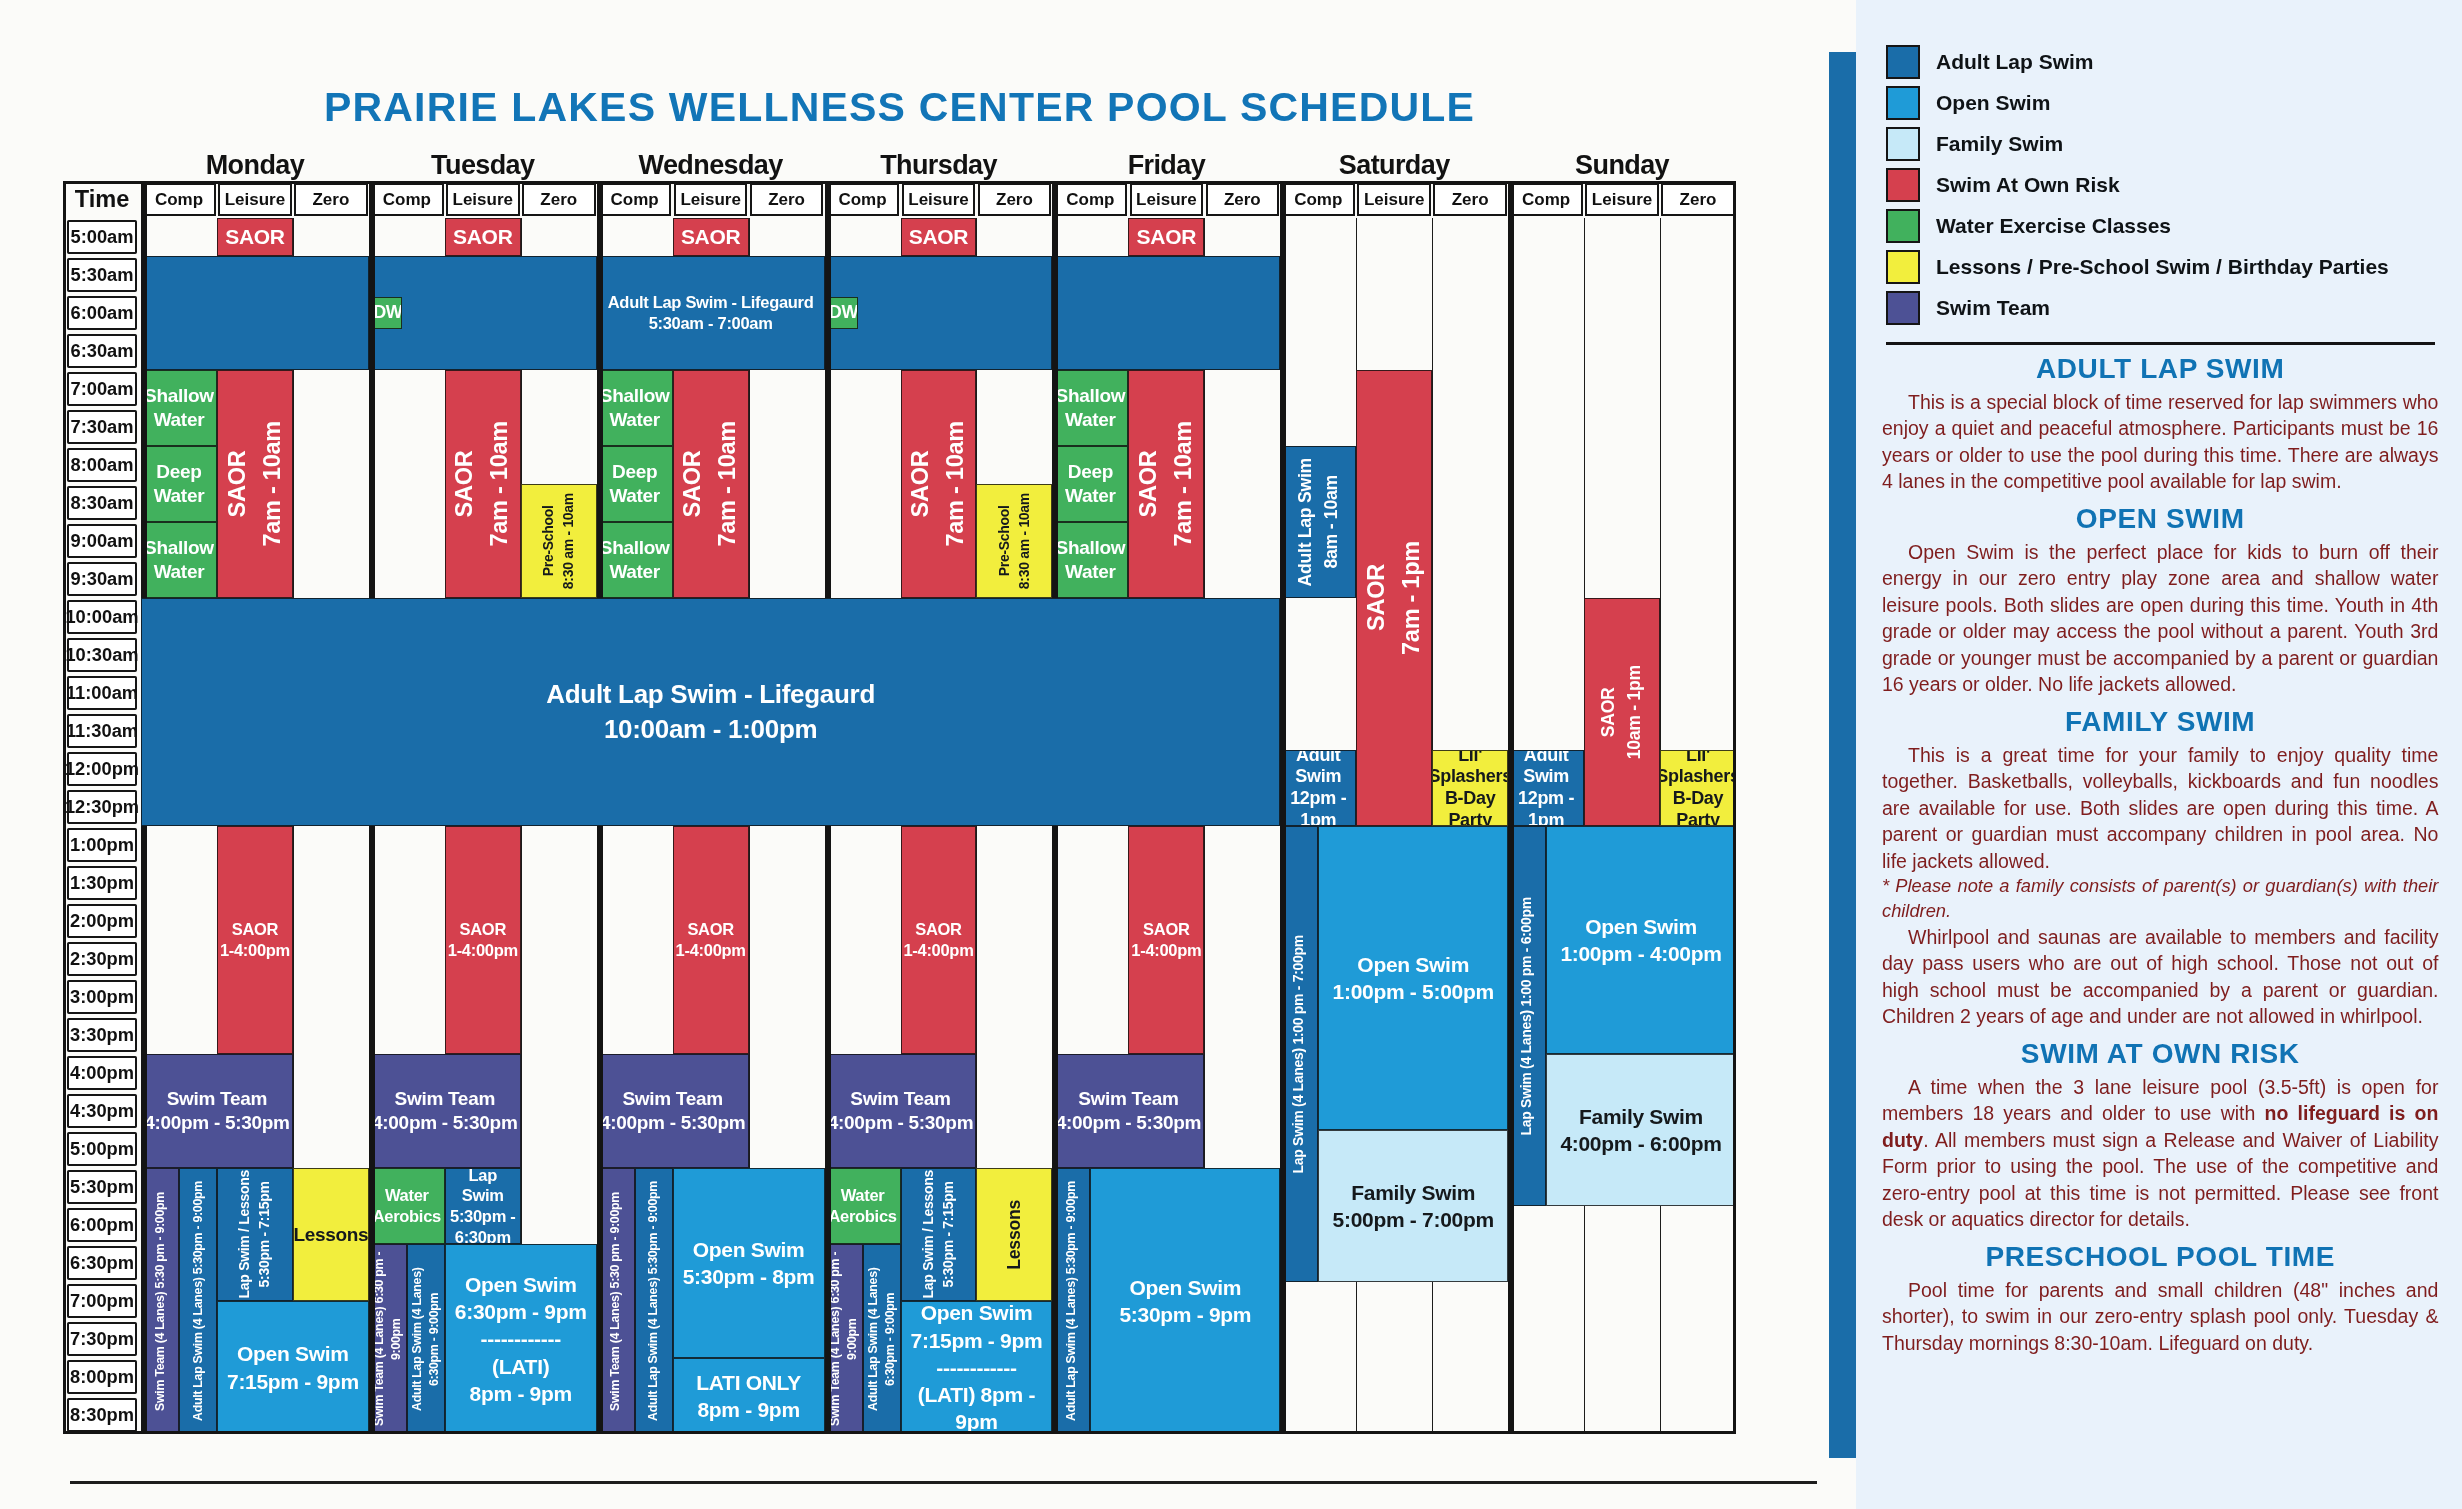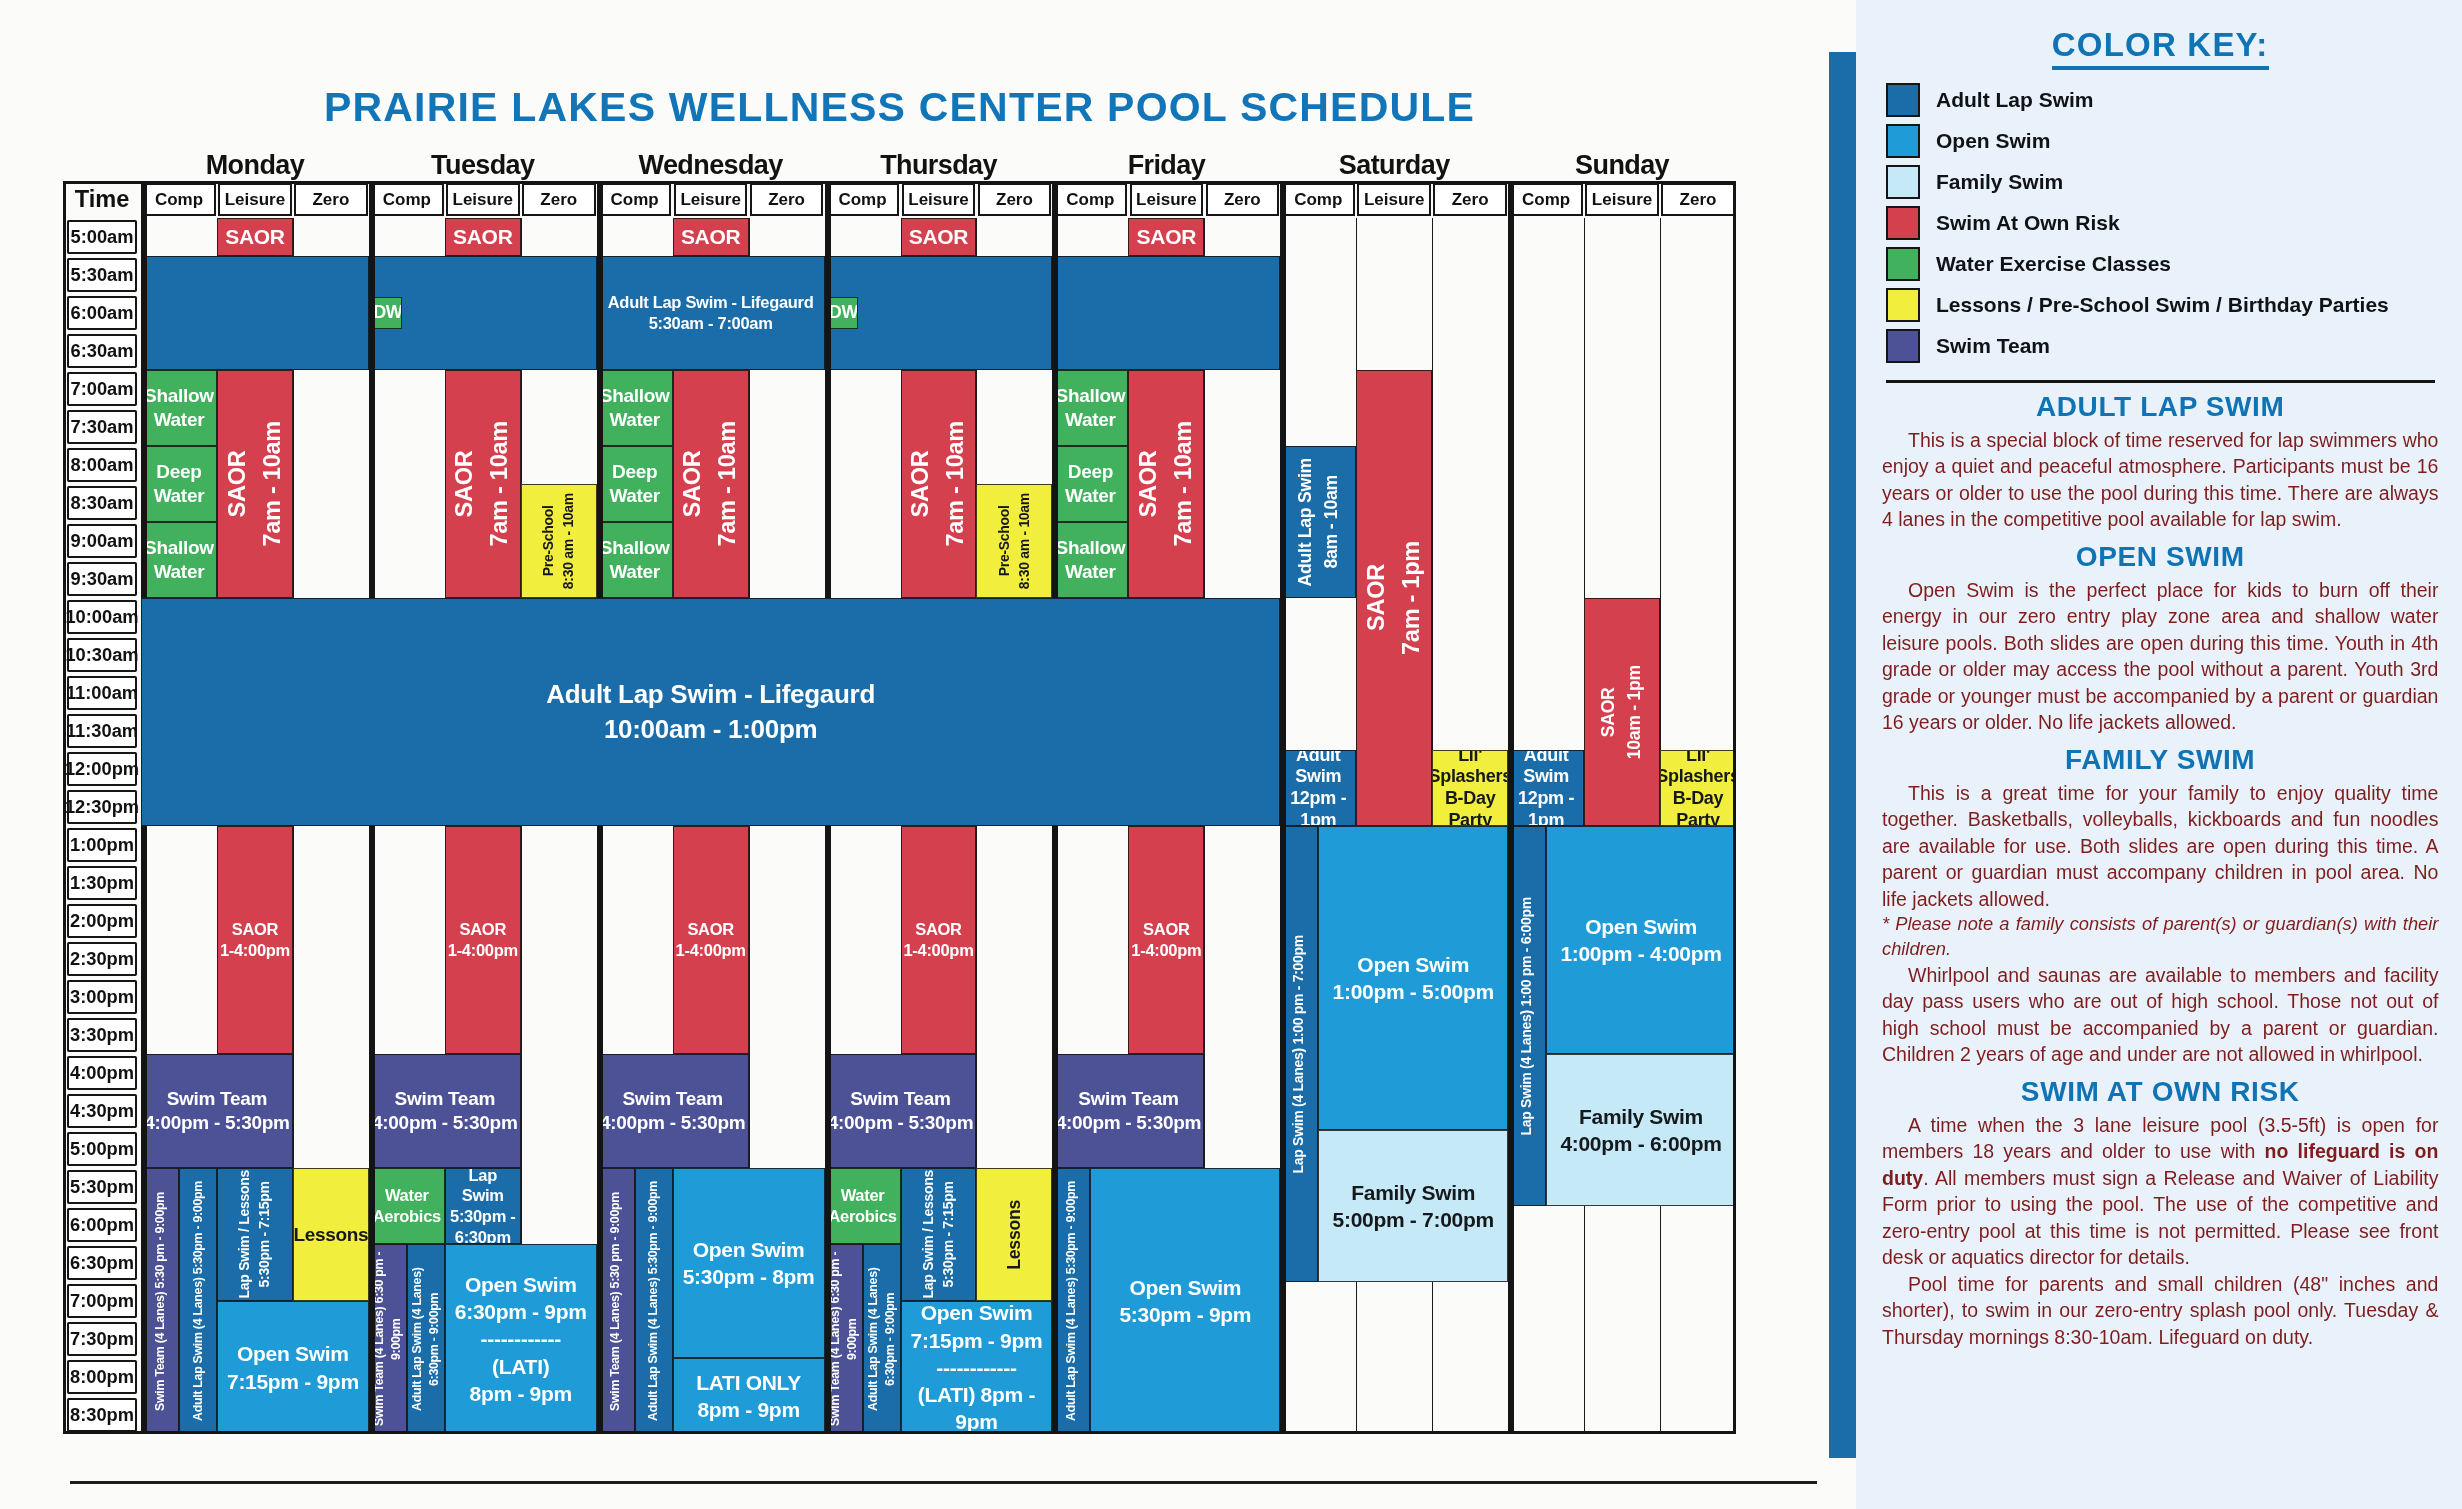--- a/index.html
+++ b/index.html
@@ -553,21 +553,20 @@
     <div class="sep" style="grid-column: 20 / span 6;"></div>
     <div class="sep" style="grid-column: 26 / span 6;"></div>
     <div class="sep" style="grid-column: 32 / span 6;"></div>
     <div class="sep" style="grid-column: 38 / span 6;"></div>
     <div class="outer"></div>
   </div>
 <div class="scanline"></div>
 <div class="bluebar"></div>
 
 <div class="panel">
-  <div class="colorkey-h"><span>COLOR KEY:</span></div>
   <div class="legend" id="legend">
       <div class="legend-item">
         <span class="swatch" style="background: rgb(26, 109, 169);"></span>
         <span class="legend-label">Adult Lap Swim</span>
       </div>
       <div class="legend-item">
         <span class="swatch" style="background: rgb(31, 155, 215);"></span>
         <span class="legend-label">Open Swim</span>
       </div>
       <div class="legend-item">
@@ -596,16 +595,17 @@
       <div class="section-h">ADULT LAP SWIM</div>
       <div class="section-b">This is a special block of time reserved for lap swimmers who enjoy a quiet and peaceful atmosphere. Participants must be 16 years or older to use the pool during this time. There are always 4 lanes in the competitive pool available for lap swim.</div>
       <div class="section-h">OPEN SWIM</div>
       <div class="section-b">Open Swim is the perfect place for kids to burn off their energy in our zero entry play zone area and shallow water leisure pools. Both slides are open during this time. Youth in 4th grade or older may access the pool without a parent. Youth 3rd grade or younger must be accompanied by a parent or guardian 16 years or older. No life jackets allowed.</div>
       <div class="section-h">FAMILY SWIM</div>
       <div class="section-b">This is a great time for your family to enjoy quality time together. Basketballs, volleyballs, kickboards and fun noodles are available for use. Both slides are open during this time. A parent or guardian must accompany children in pool area. No life jackets allowed.</div>
       <div class="section-b note">* Please note a family consists of parent(s) or guardian(s) with their children.</div>
       <div class="section-b">Whirlpool and saunas are available to members and facility day pass users who are out of high school. Those not out of high school must be accompanied by a parent or guardian. Children 2 years of age and under are not allowed in whirlpool.</div>
       <div class="section-h">SWIM AT OWN RISK</div>
       <div class="section-b">A time when the 3 lane leisure pool (3.5-5ft) is open for members 18 years and older to use with <b>no lifeguard is on duty</b>.  All members must sign a Release and Waiver of Liability Form prior to using the pool.  The use of the competitive and zero-entry pool at this time is not permitted.  Please see front desk or aquatics director for details.</div>
+      <div class="section-h">PRESCHOOL POOL TIME</div>
       <div class="section-b">Pool time for parents and small children (48" inches and shorter), to swim in our zero-entry splash pool only.  Tuesday &amp; Thursday mornings 8:30-10am.  Lifeguard on duty.</div>
     </div>
 </div>
 
 
 </body></html>

